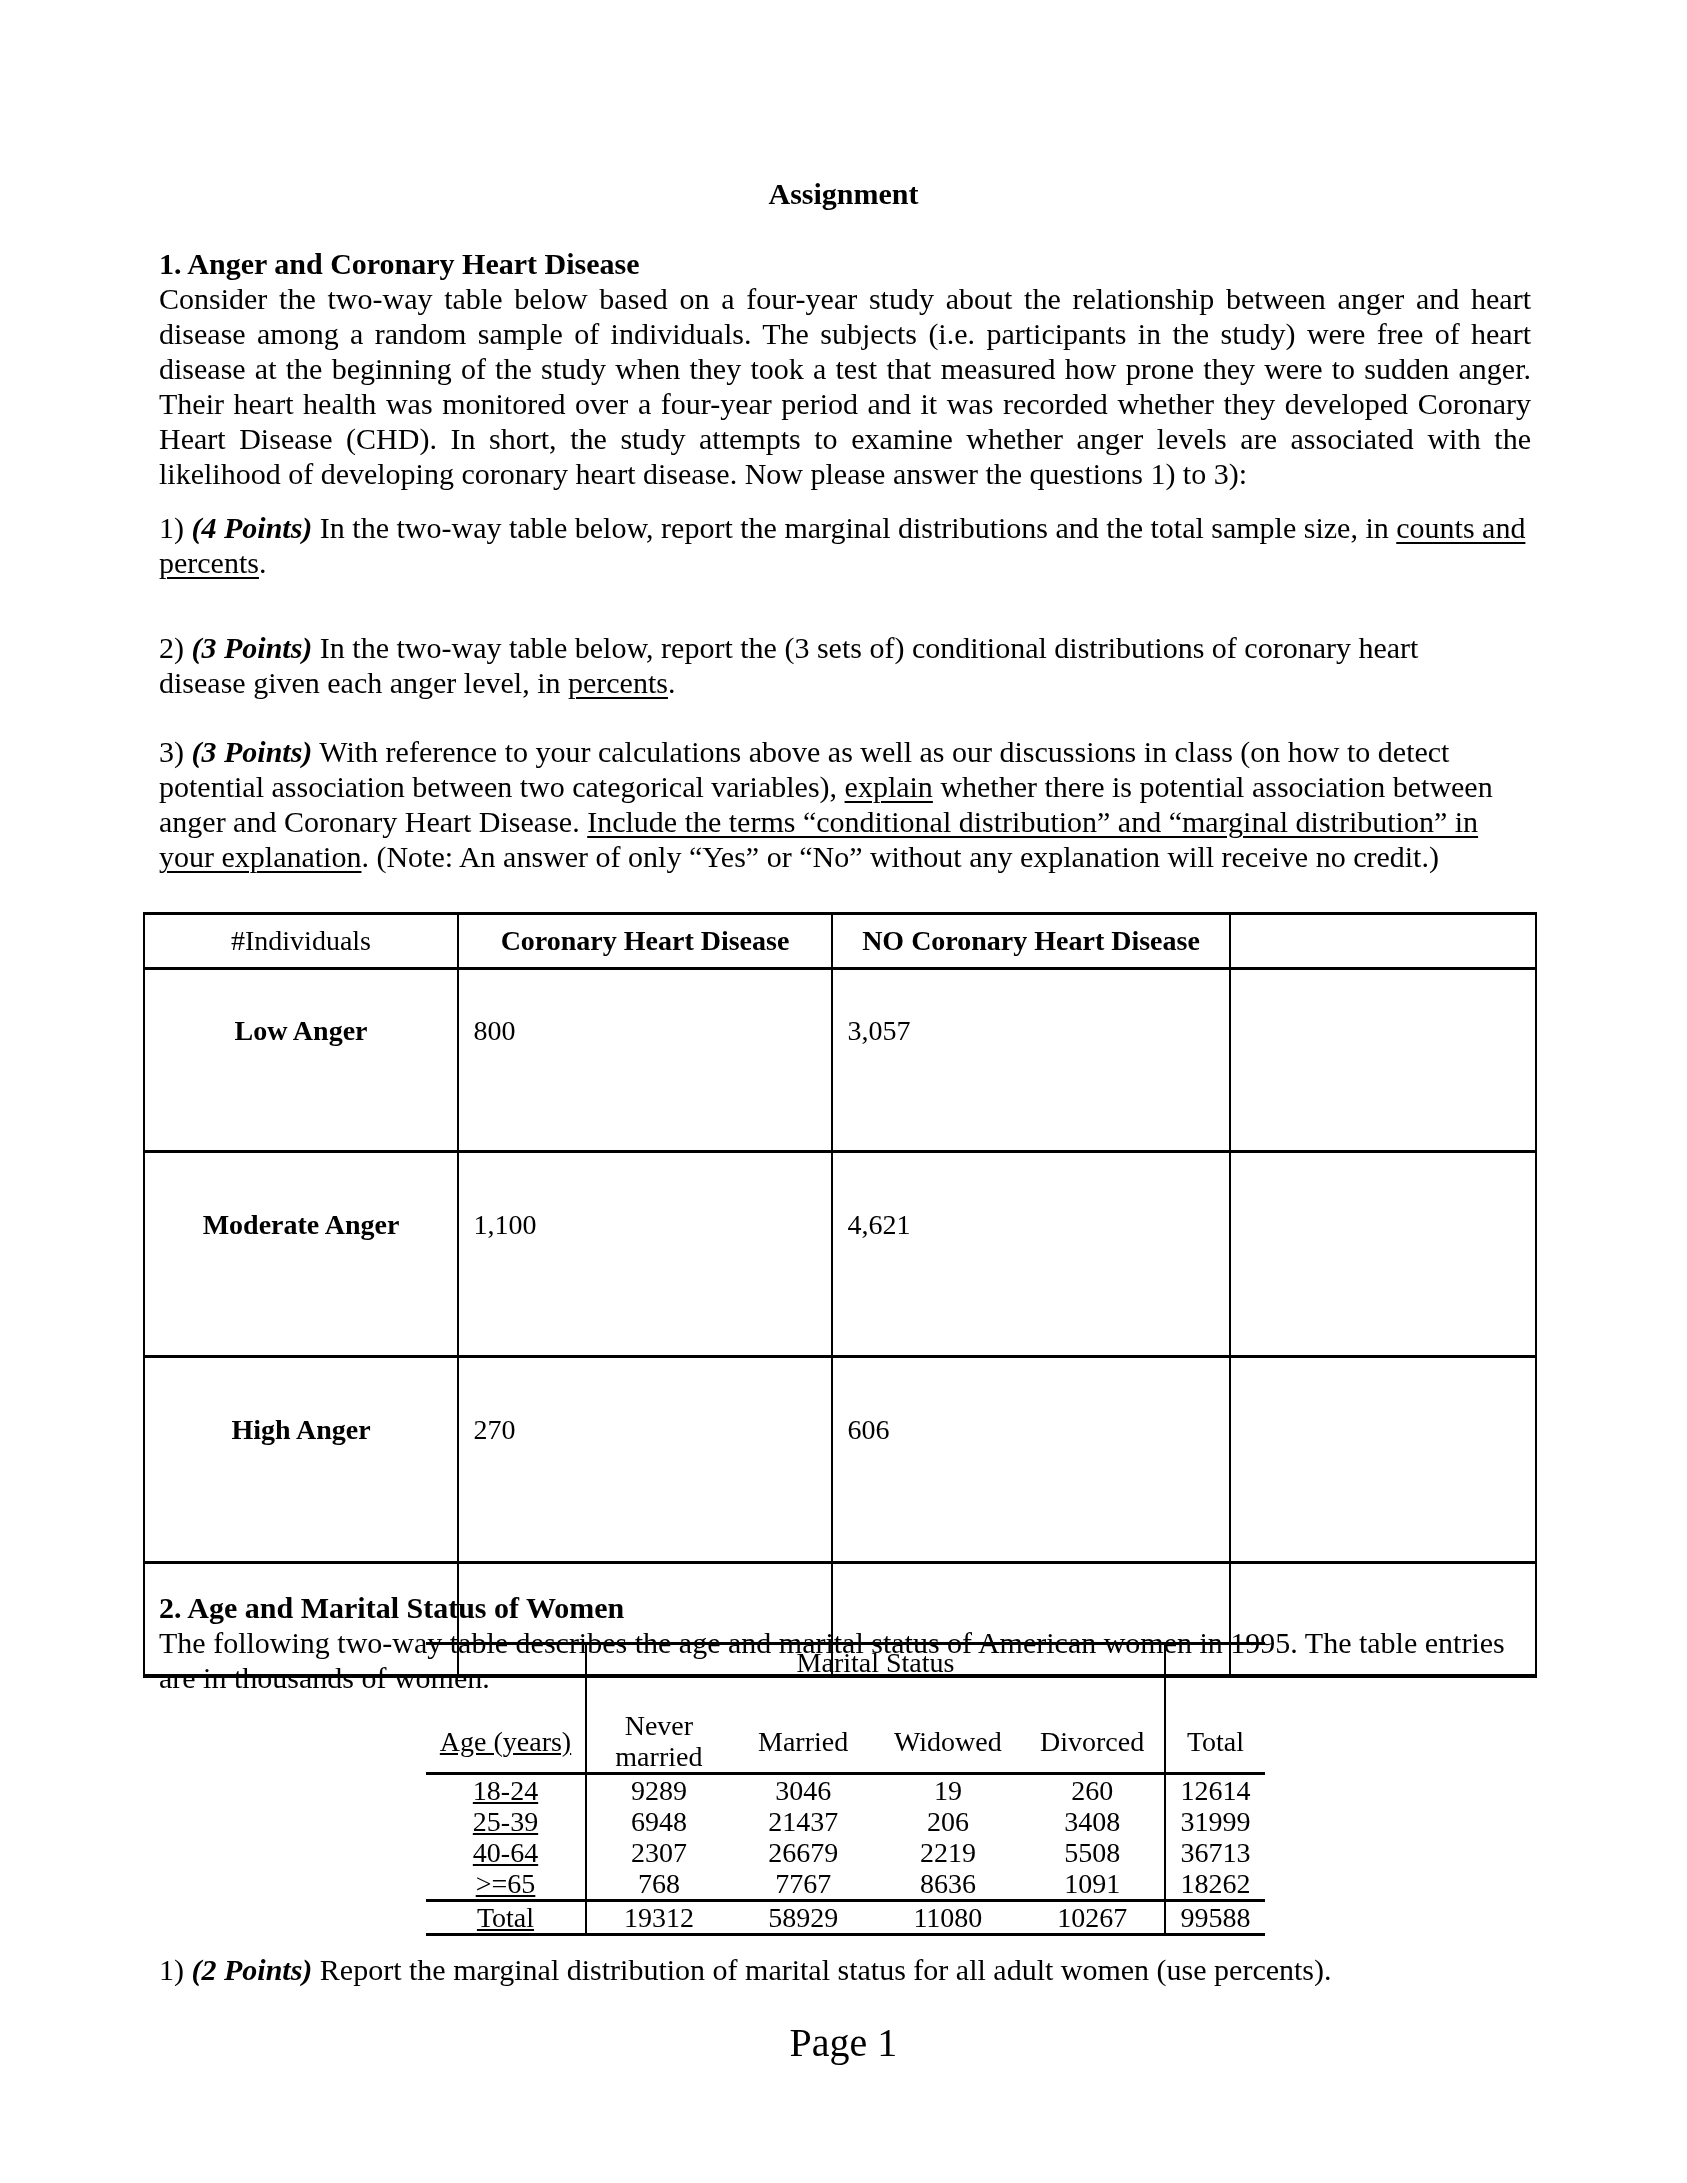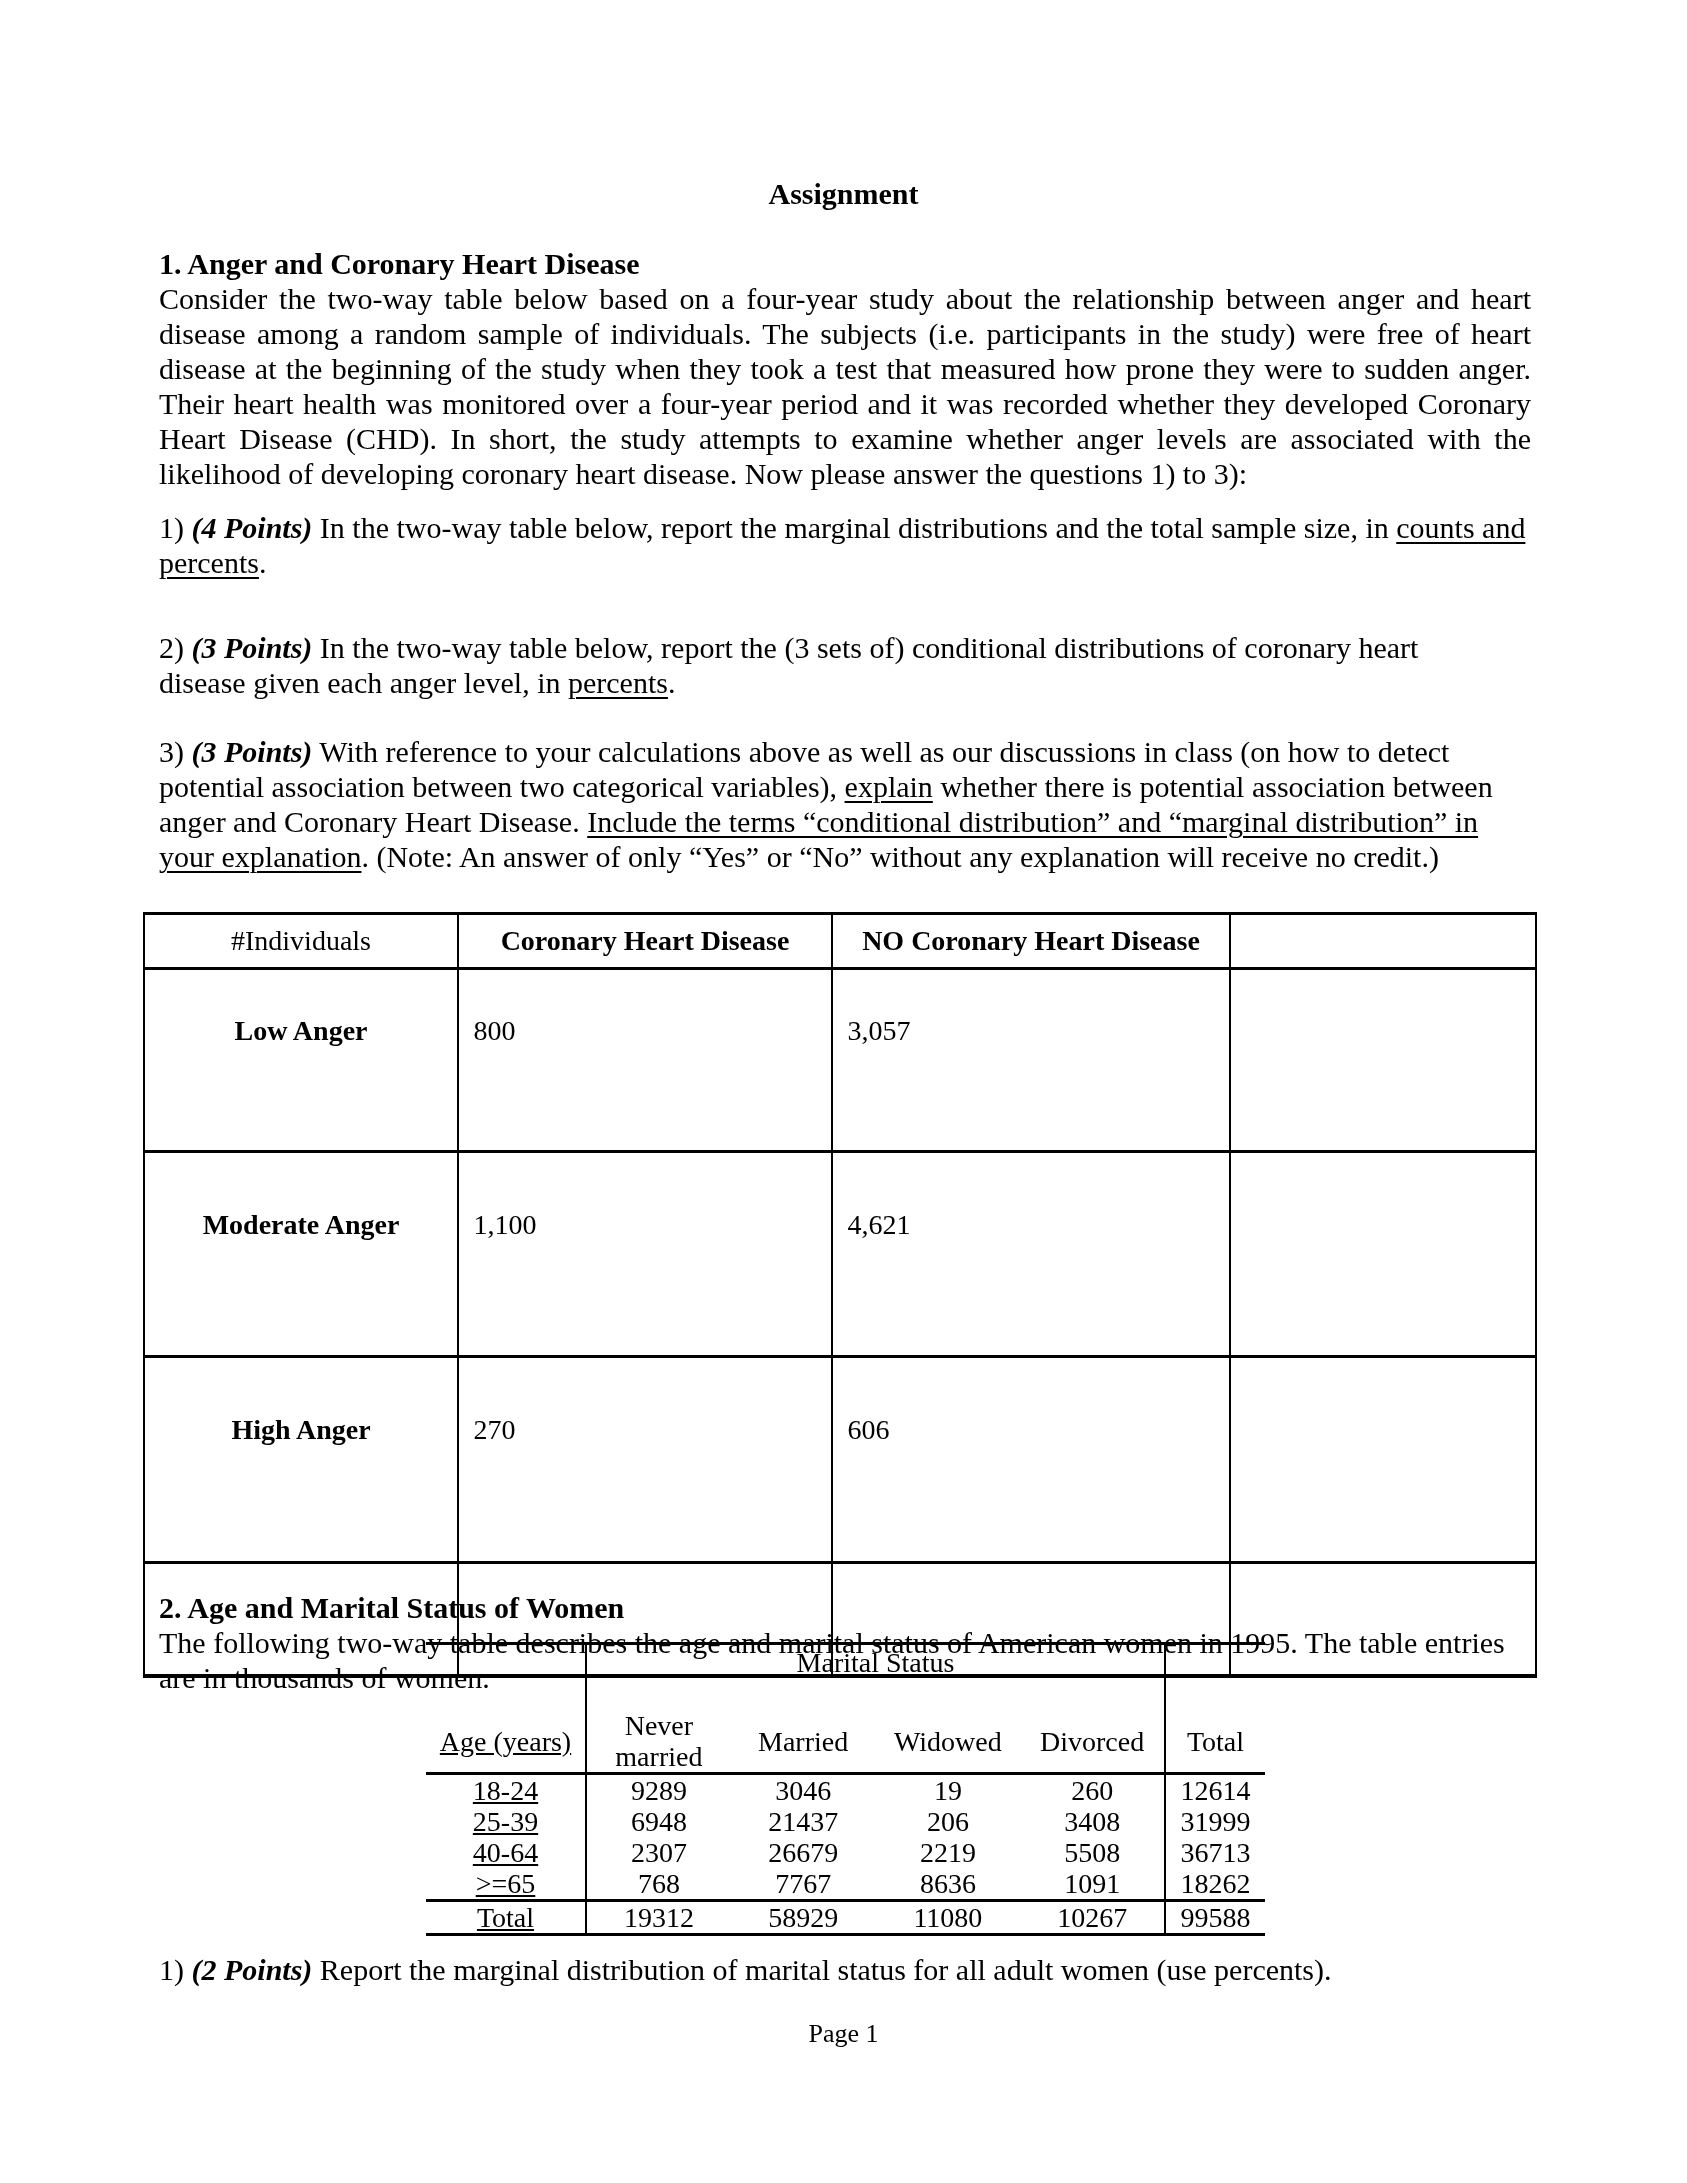--- a/index.html
+++ b/index.html
@@ -45,21 +45,21 @@
   .t2 .vr { border-right: 2px solid #000; text-decoration: underline; }
   .t2 .head td { border-bottom: 3.3px solid #000; }
   .t2 .totalrow td { border-top: 3.3px solid #000; border-bottom: 3.3px solid #000; }
   .t2 .ca { width: 159px; }
   .t2 .cn { width: 175px; }
   .t2 .cm { width: 119px; }
   .t2 .cw { width: 136px; }
   .t2 .cd { width: 132px; }
   .t2 .ct { width: 99px; }
 
-  .footer { position: absolute; top: 2019px; left: 0; width: 1687px; text-align: center; font-size: 26px; }
+  .footer { position: absolute; top: 2019px; left: 0; width: 1687px; text-align: center; font-size: 40px; }
 </style>
 </head>
 <body>
 
 <div class="page">
 
   <div class="title">Assignment</div>
 
   <div class="text-block" style="top:246px;">
     <span class="h">1. Anger and Coronary Heart Disease</span>

